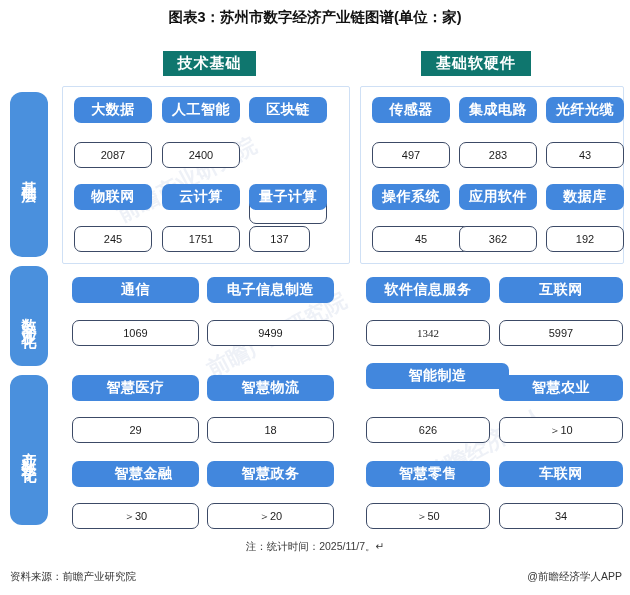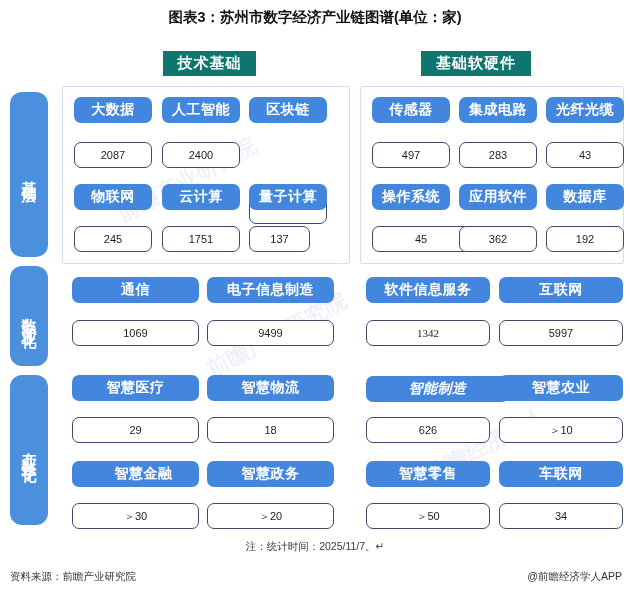--- a/index.html
+++ b/index.html
@@ -176,21 +176,21 @@
   <div class="cap" style="left:72px;top:375px;width:127px;height:26px;">智慧医疗</div>
   <div class="val" style="left:72px;top:417px;width:127px;height:26px;">29</div>
   <div class="cap" style="left:207px;top:375px;width:127px;height:26px;">智慧物流</div>
   <div class="val" style="left:207px;top:417px;width:127px;height:26px;">18</div>
 
   <div class="cap" style="left:72px;top:461px;width:127px;height:26px;padding-left:16px;">智慧金融</div>
   <div class="val" style="left:72px;top:503px;width:127px;height:26px;">＞30</div>
   <div class="cap" style="left:207px;top:461px;width:127px;height:26px;">智慧政务</div>
   <div class="val" style="left:207px;top:503px;width:127px;height:26px;">＞20</div>
 
-  <div class="cap" style="left:366px;top:376px;width:143px;height:26px;font-style:italic;">智能制造</div>
+  <div class="cap" style="left:366px;top:363px;width:143px;height:26px;">智能制造</div>
   <div class="val" style="left:366px;top:417px;width:124px;height:26px;">626</div>
   <div class="cap" style="left:499px;top:375px;width:124px;height:26px;">智慧农业</div>
   <div class="val" style="left:499px;top:417px;width:124px;height:26px;">＞10</div>
 
   <div class="cap" style="left:366px;top:461px;width:124px;height:26px;">智慧零售</div>
   <div class="val" style="left:366px;top:503px;width:124px;height:26px;">＞50</div>
   <div class="cap" style="left:499px;top:461px;width:124px;height:26px;">车联网</div>
   <div class="val" style="left:499px;top:503px;width:124px;height:26px;">34</div>
 
   <div class="note">注：统计时间：2025/11/7。↵</div>

